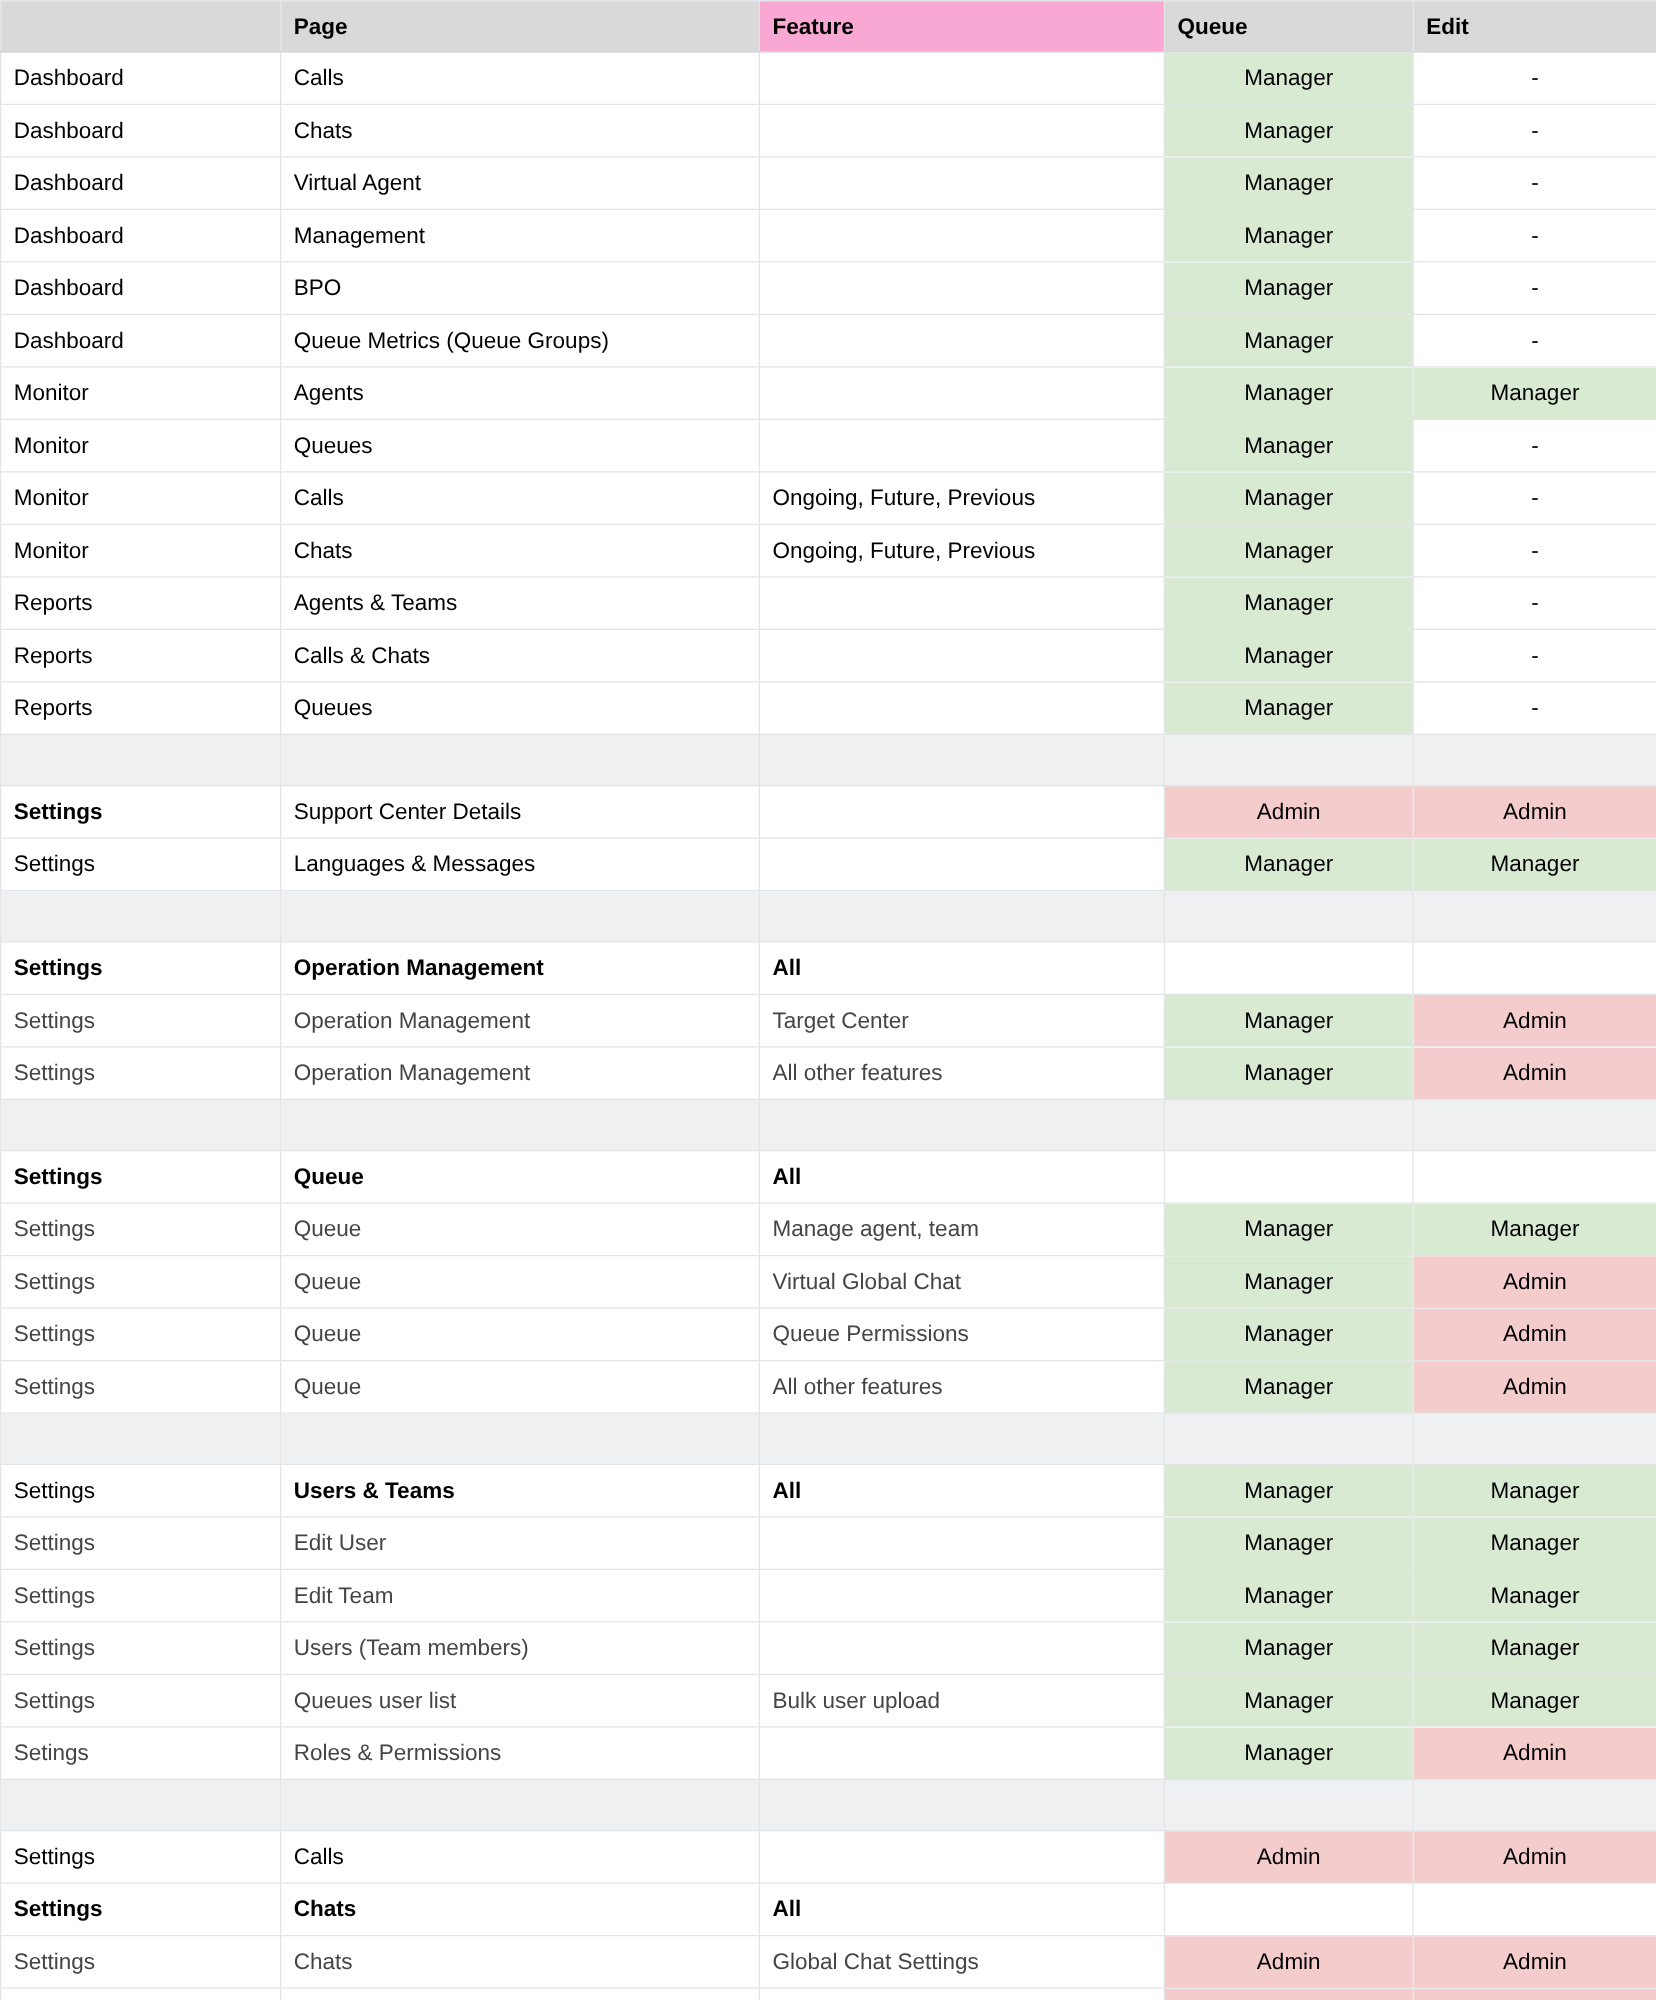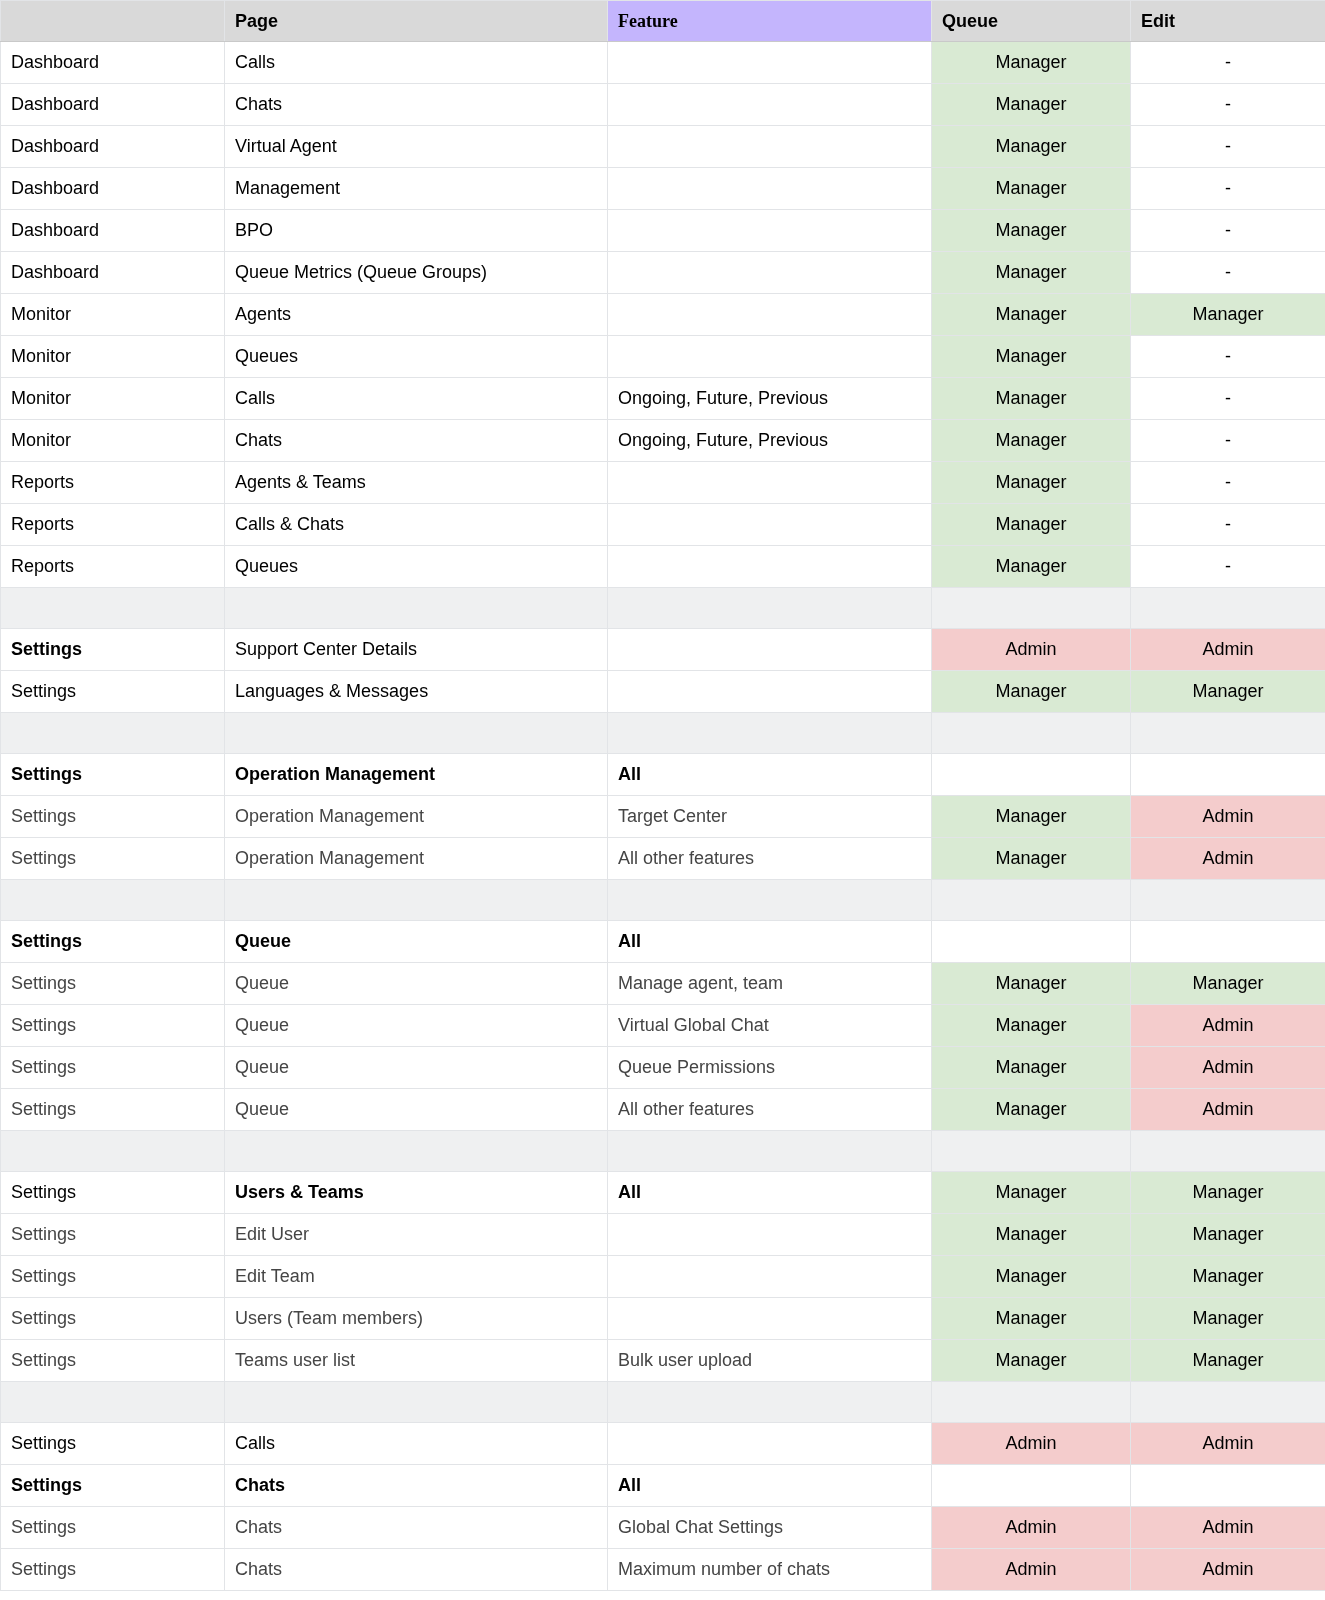--- a/index.html
+++ b/index.html
@@ -54,21 +54,21 @@
       <col style="width:224px">
       <col style="width:383px">
       <col style="width:324px">
       <col style="width:199px">
       <col style="width:195px">
     </colgroup>
     <thead>
       <tr>
         <th style="background: rgb(217, 217, 217);"></th>
         <th style="background: rgb(217, 217, 217);">Page</th>
-        <th style="background: #c4b5fd; font-family: Liberation Serif, serif;">Feature</th>
+        <th style="background: #f9a8d4;">Feature</th>
         <th style="background: rgb(217, 217, 217);">Queue</th>
         <th style="background: rgb(217, 217, 217);">Edit</th>
       </tr>
     </thead>
     <tbody>
         <tr>
           <td class="txt">Dashboard</td>
           <td class="txt">Calls</td>
           <td class="txt"></td>
           <td class="val" style="background: rgb(217, 234, 211);">Manager</td>
@@ -279,24 +279,31 @@
         </tr>
         <tr class="muted">
           <td class="txt">Settings</td>
           <td class="txt">Users (Team members)</td>
           <td class="txt"></td>
           <td class="val" style="background: rgb(217, 234, 211);">Manager</td>
           <td class="val" style="background: rgb(217, 234, 211);">Manager</td>
         </tr>
         <tr class="muted">
           <td class="txt">Settings</td>
-          <td class="txt">Teams user list</td>
+          <td class="txt">Queues user list</td>
           <td class="txt">Bulk user upload</td>
           <td class="val" style="background: rgb(217, 234, 211);">Manager</td>
           <td class="val" style="background: rgb(217, 234, 211);">Manager</td>
+        </tr>
+        <tr class="muted">
+          <td class="txt">Setings</td>
+          <td class="txt">Roles &amp; Permissions</td>
+          <td class="txt"></td>
+          <td class="val" style="background: rgb(217, 234, 211);">Manager</td>
+          <td class="val" style="background: rgb(244, 204, 204);">Admin</td>
         </tr>
         <tr>
           <td style="background: rgb(239, 240, 241);"></td>
           <td style="background: rgb(239, 240, 241);"></td>
           <td style="background: rgb(239, 240, 241);"></td>
           <td style="background: rgb(239, 240, 241);"></td>
           <td style="background: rgb(239, 240, 241);"></td>
         </tr>
         <tr>
           <td class="txt">Settings</td>

